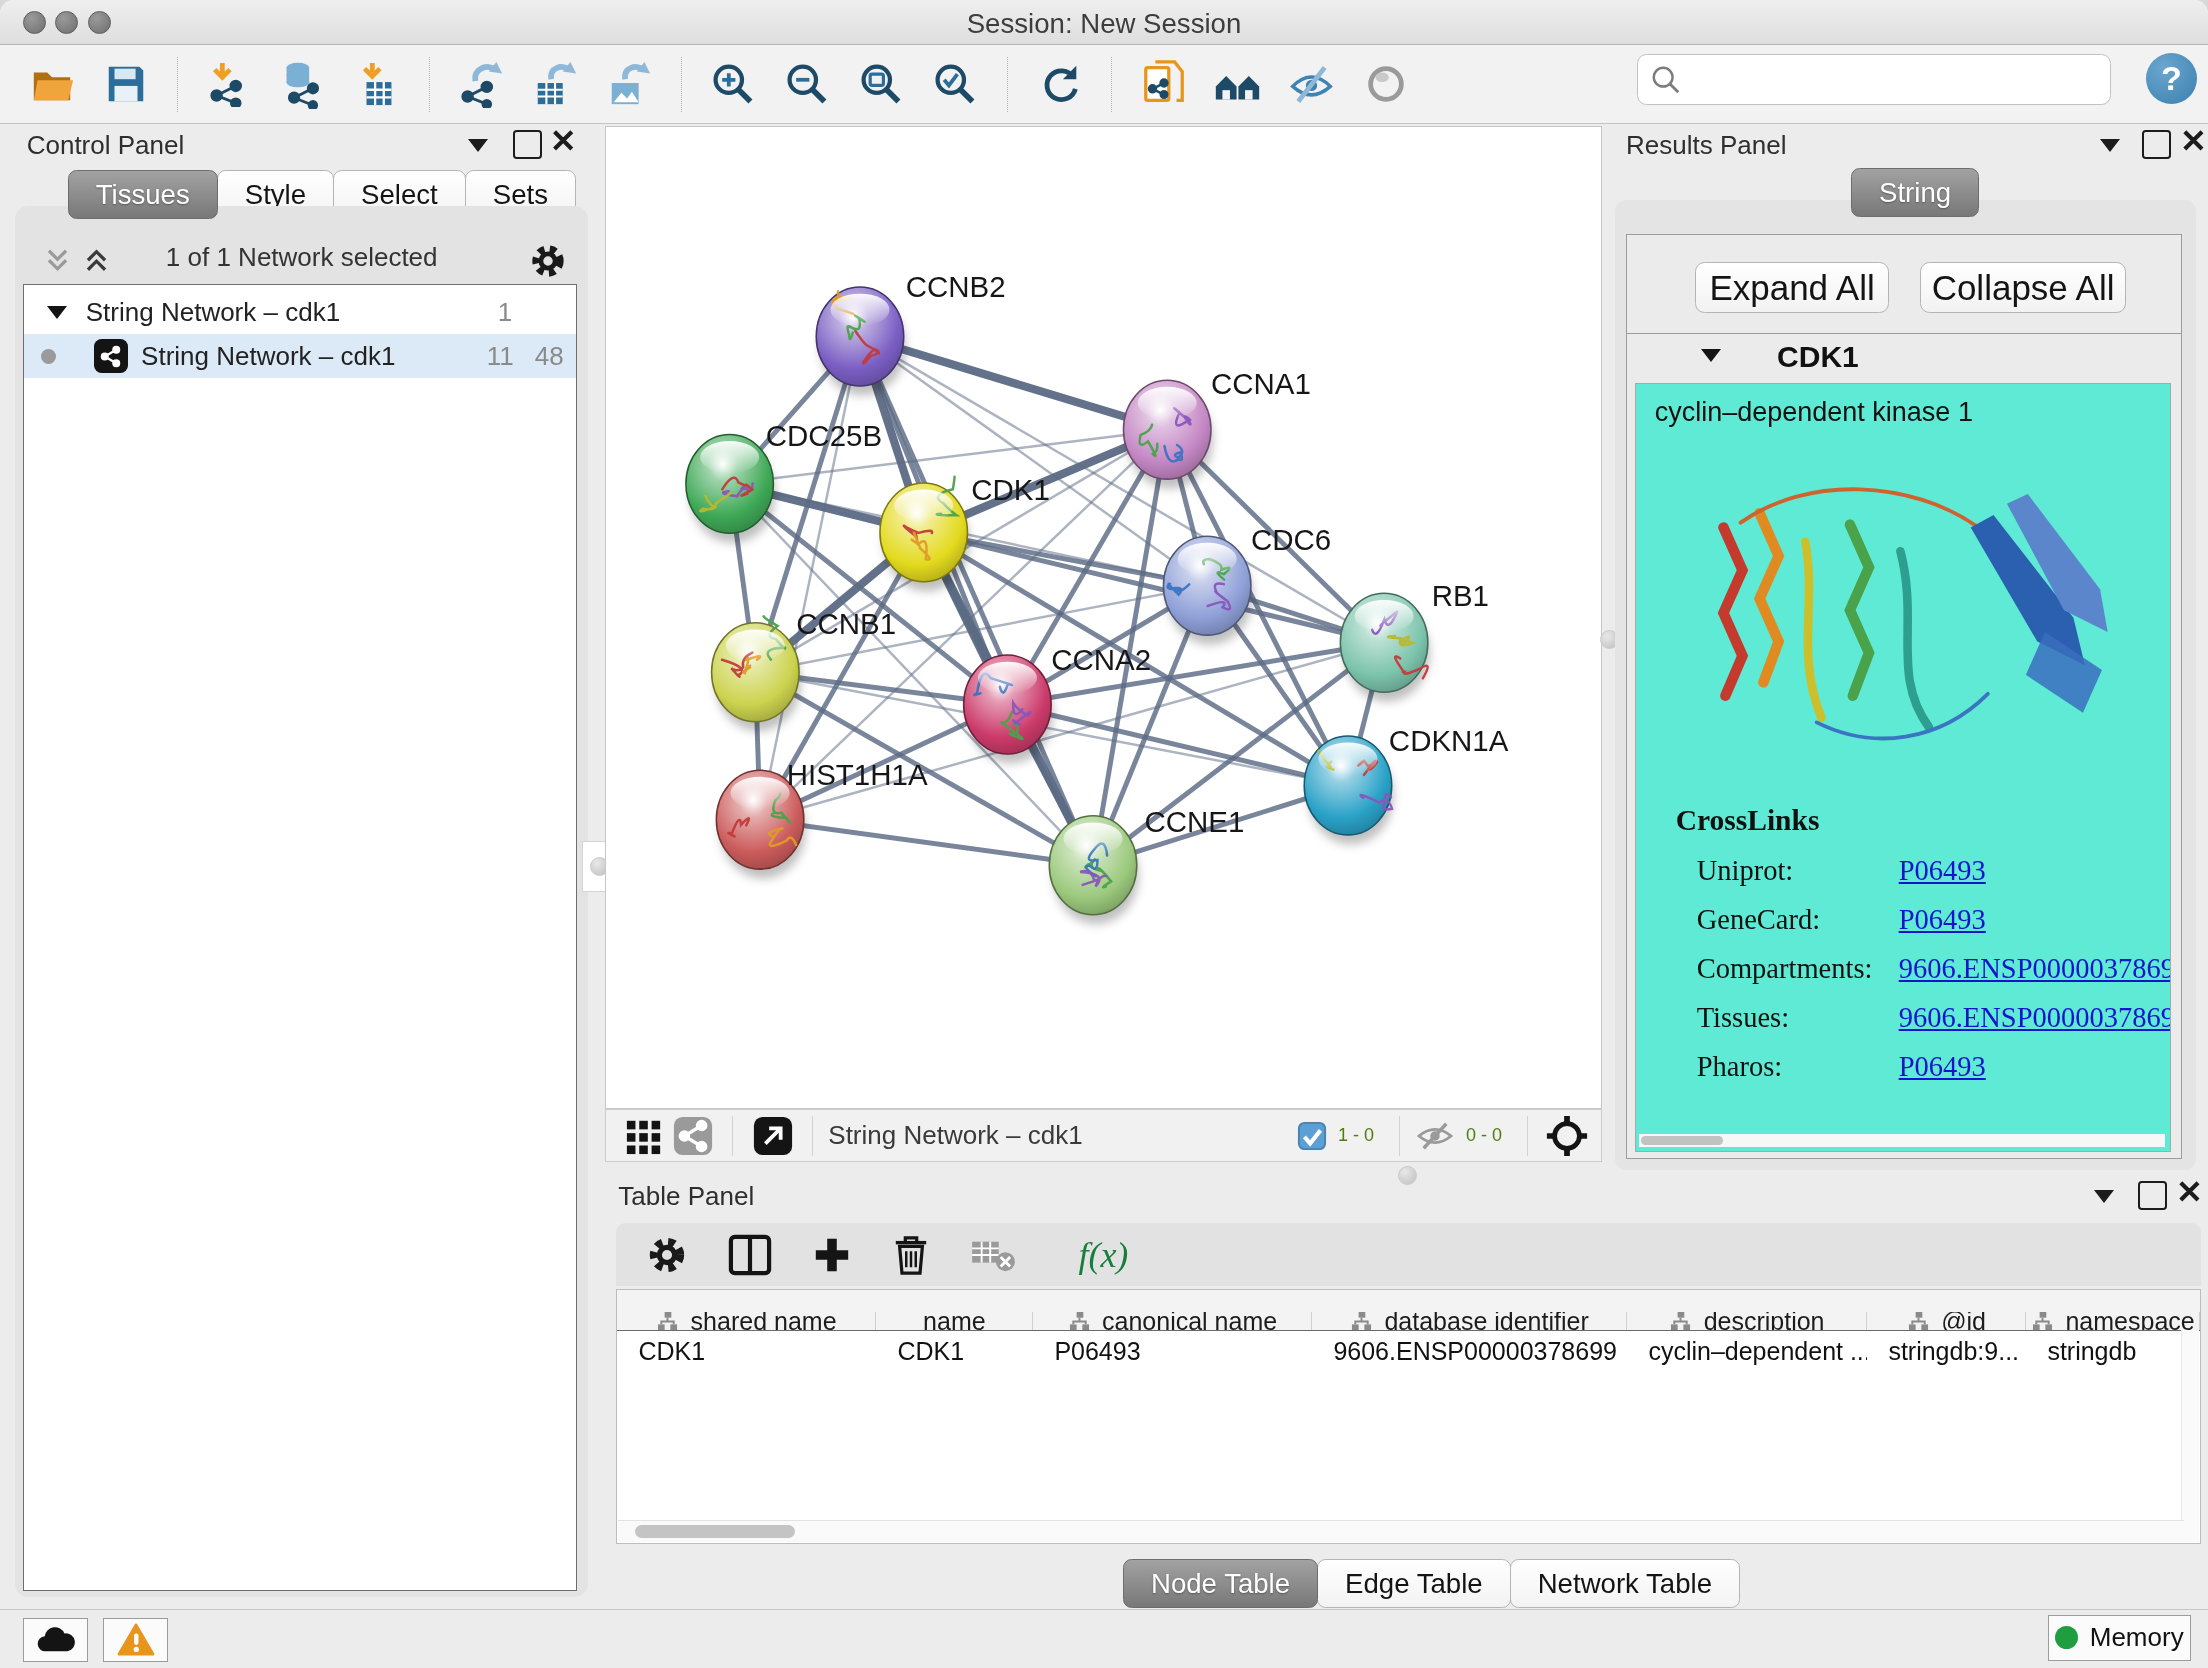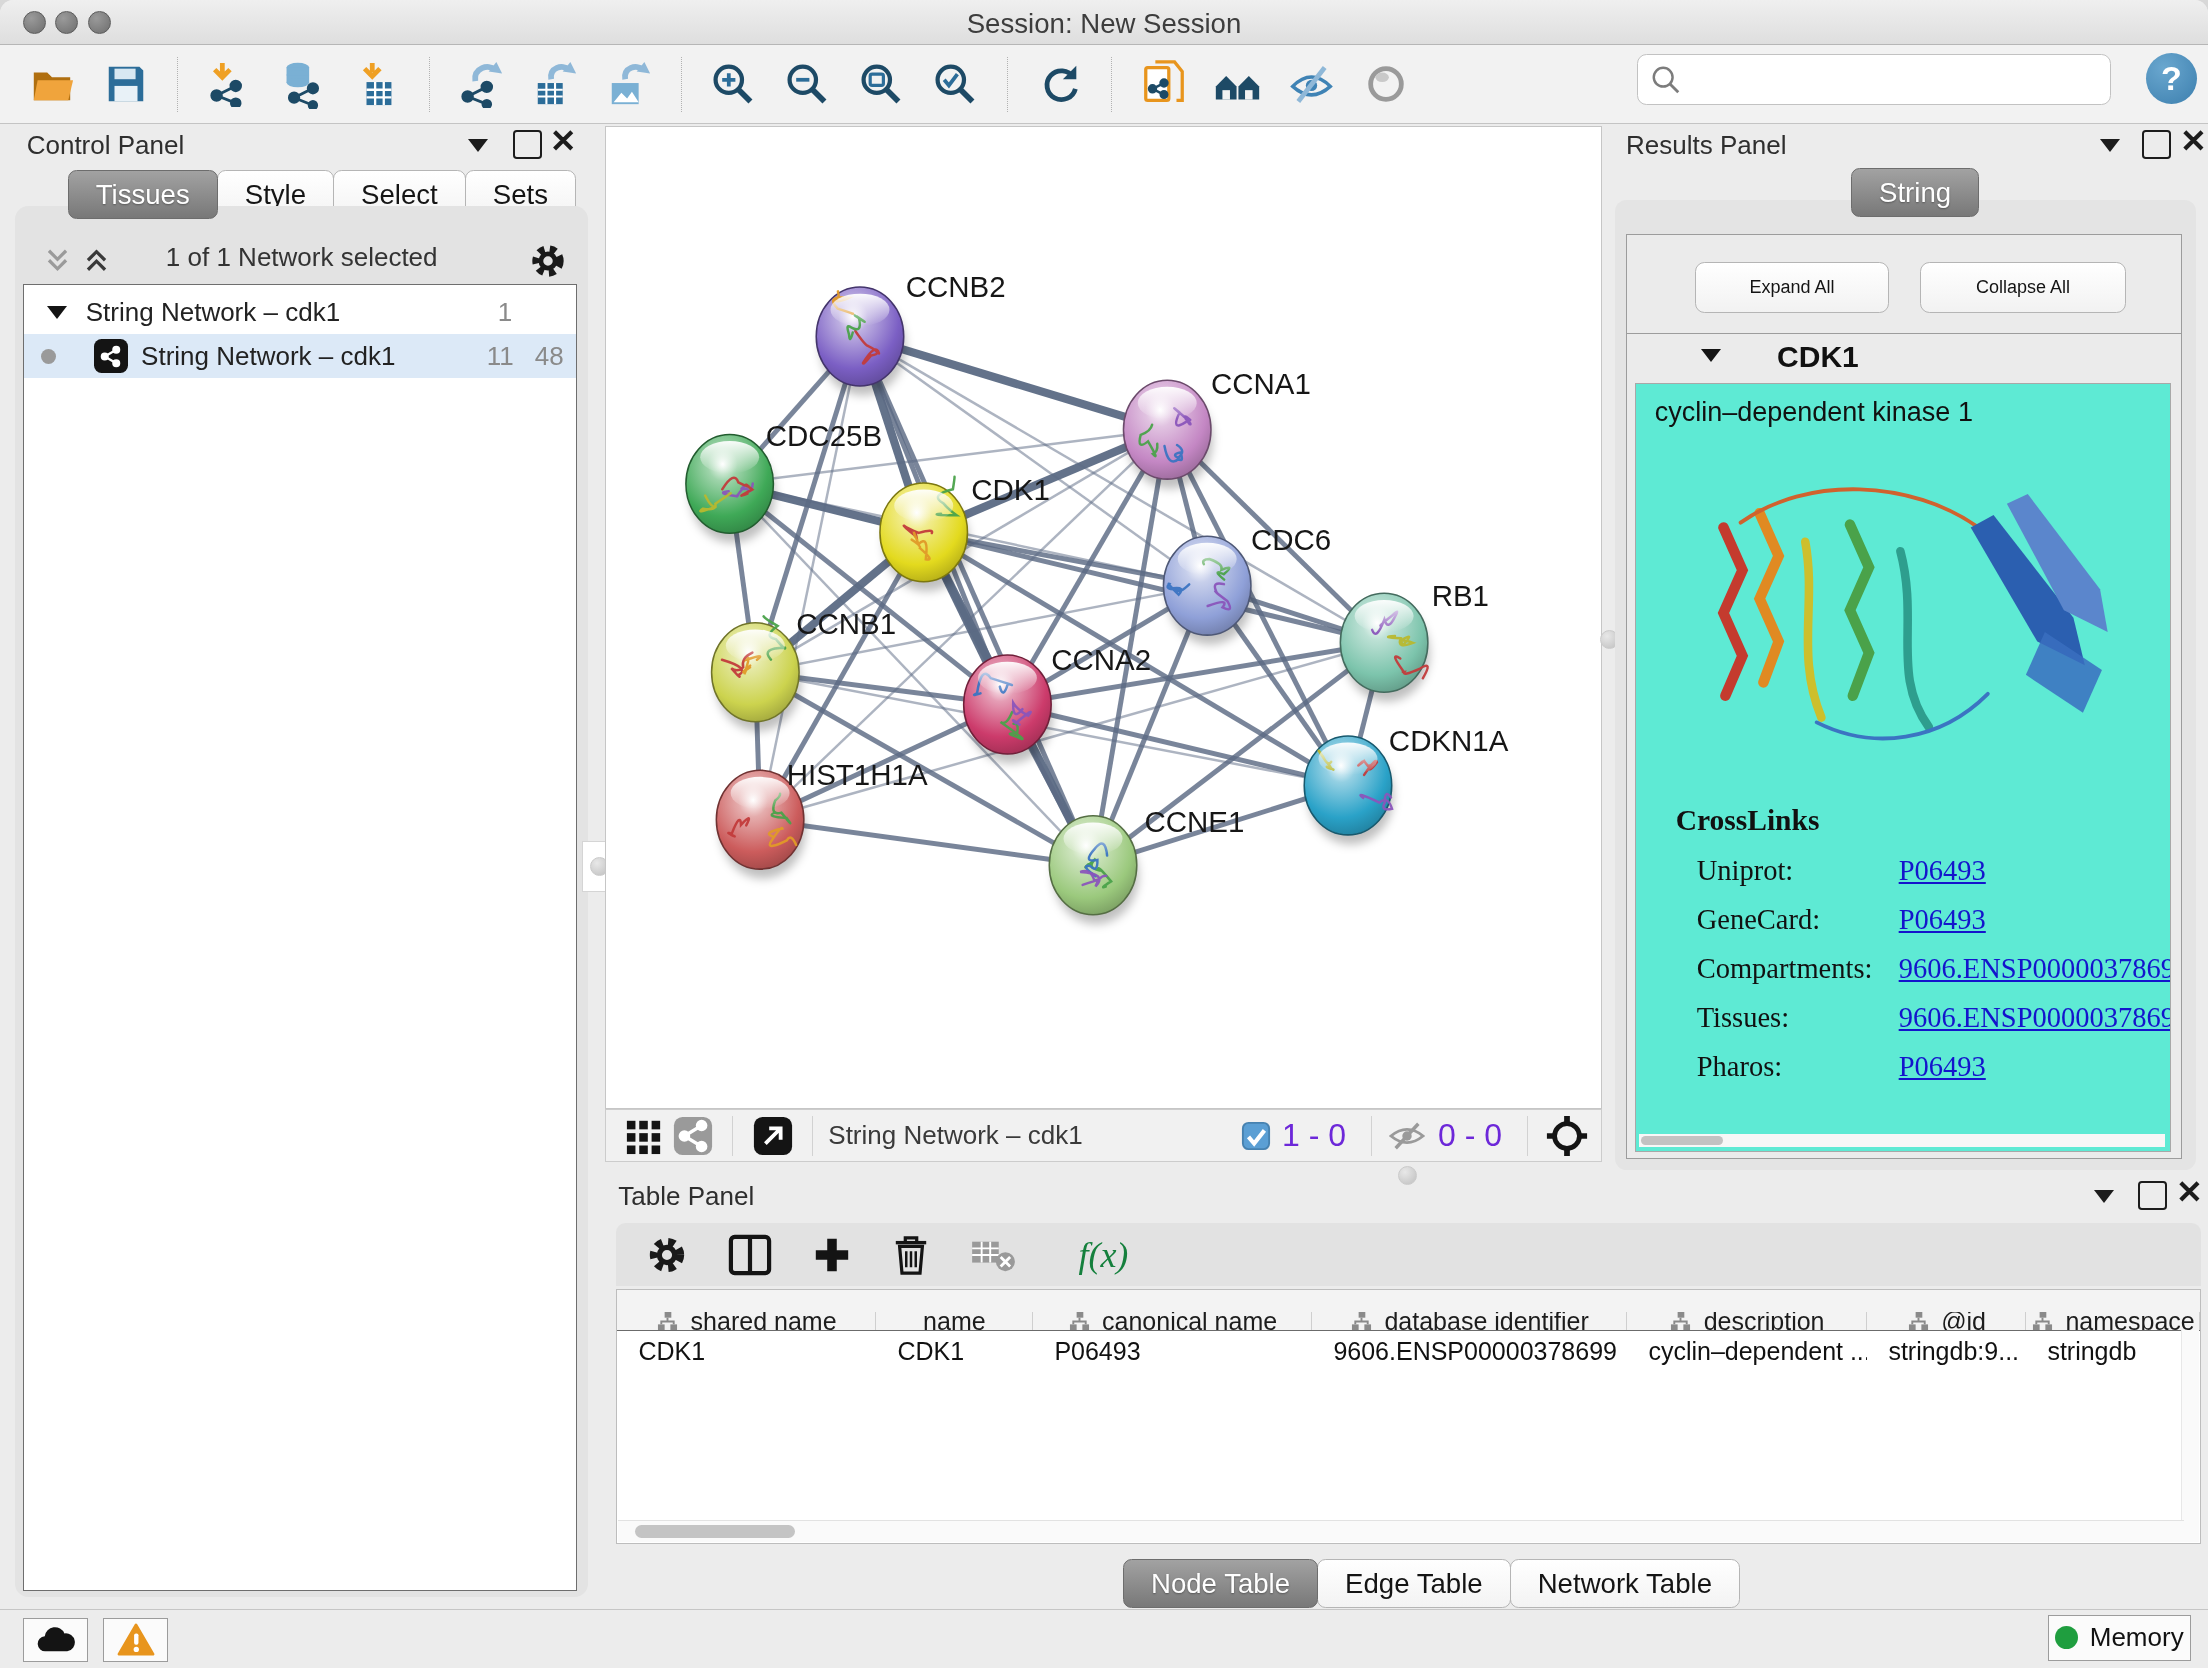--- a/index.html
+++ b/index.html
@@ -49,32 +49,32 @@
   .tree-count{color:#8a8a8a;}
   .share-badge{width:34px;height:34px;border-radius:7.6px;background:#141414;display:flex;
     align-items:center;justify-content:center;}
   
   .network-view{position:absolute;left:605px;top:126px;width:997px;height:983px;background:#fff;
     border:1px solid #c6c6c6;box-sizing:border-box;}
   .network-toolbar{position:absolute;left:605px;top:1109px;width:997px;height:53px;background:#f1f1f1;
     border:1px solid #cccccc;box-sizing:border-box;display:flex;align-items:center;}
   .nt-sep{width:0;height:40px;border-left:1.9px solid #d2d2d2;margin:0 15px;}
   .nt-text{font-size:26px;color:#3a3a3a;}
-  .nt-count{font-size:32px;color:#6d28d9;}
+  .nt-count{font-size:18px;color:#4d7c0f;}
   .split-dot{position:absolute;width:17px;height:17px;border-radius:50%;
     background:radial-gradient(circle at 35% 30%,#e8e8e8,#bfbfbf);border:1px solid #cacaca;}
   .v-handle{position:absolute;left:582px;top:841px;width:32px;height:49px;background:#fff;
     border:1px solid #d5d5d5;display:flex;align-items:center;justify-content:center;}
   
   .results-panel{position:absolute;left:1609px;top:126px;width:599px;height:1054px;}
   .rp-container{position:absolute;left:5.7px;top:74px;width:581px;height:970px;background:#e4e4e4;
     border-radius:11.4px;}
   .rp-box{position:absolute;left:11.4px;width:554px;border:1.9px solid #9c9c9c;background:#ebebeb;}
   .btn{border:1px solid #b5b5b5;background:linear-gradient(#ffffff,#f2f2f2);border-radius:9.5px;
-    font-size:18px;color:#141414;display:flex;align-items:center;justify-content:center;}
+    font-size:35px;color:#141414;display:flex;align-items:center;justify-content:center;}
   .rp-entry-head{position:absolute;left:0;top:0;width:100%;height:46px;}
   .rp-inner{position:absolute;left:7.6px;top:49px;width:534px;height:767px;border:1px solid #a8a8a8;
     background:#5eead4;overflow:hidden;}
   .rp-desc{position:absolute;left:19px;top:13.3px;font-size:27px;color:#111;}
   .xl-title{position:absolute;left:40px;top:420px;font-family:"Liberation Serif",serif;
     font-size:29.5px;font-weight:bold;color:#111;}
   .xl-rows{position:absolute;left:61px;top:462px;}
   .xl-row{height:49px;display:flex;align-items:center;}
   .xl-label{width:202px;font-family:"Liberation Serif",serif;font-size:28.5px;color:#111;}
   .xl-link{font-family:"Liberation Serif",serif;font-size:28.5px;color:#1414cc;text-decoration:underline;}

